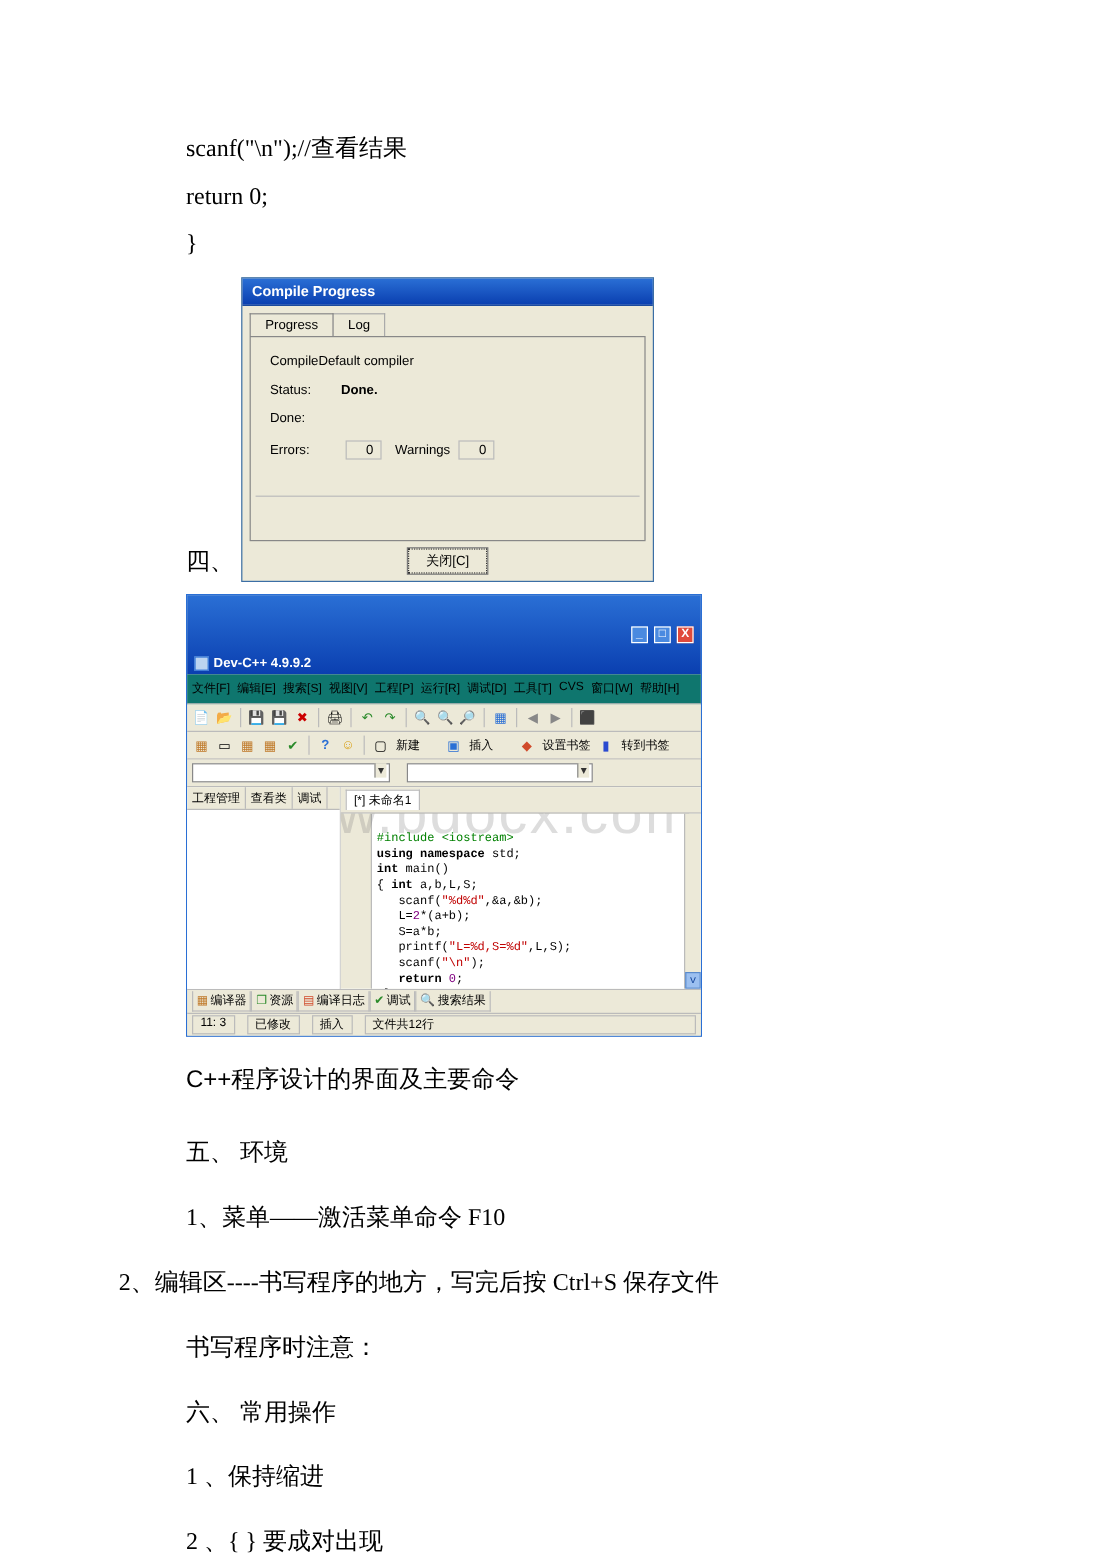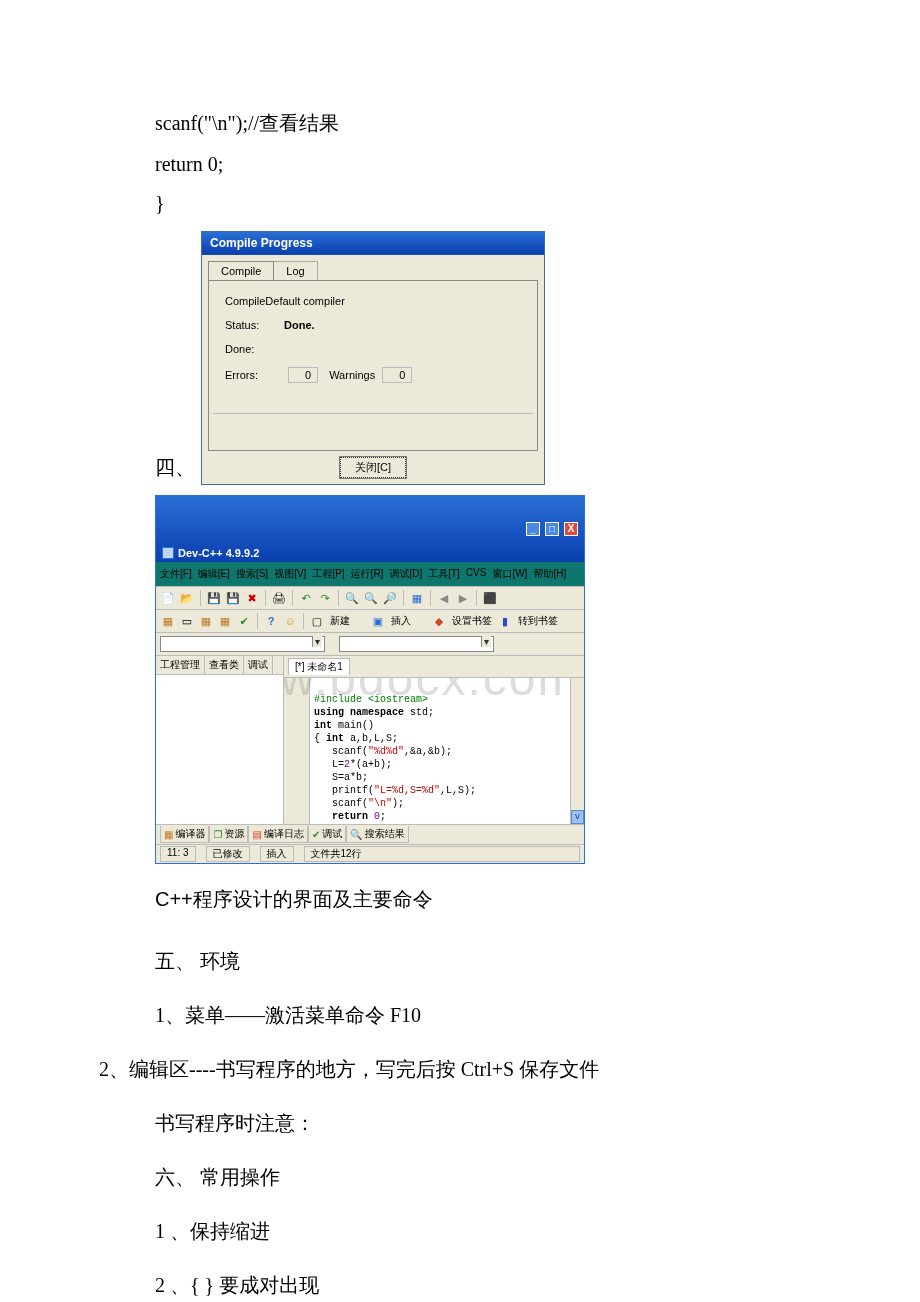--- a/index.html
+++ b/index.html
@@ -242,21 +242,21 @@
   <div class="code-line">scanf("\n");//查看结果</div>
   <div class="code-line">return 0;</div>
   <div class="code-line">}</div>
 
   <div class="row-four">
     <div class="label-four">四、</div>
 
     <div class="cp-dialog">
       <div class="cp-title">Compile Progress</div>
       <div class="cp-tabs">
-        <div class="cp-tab active">Compile</div>
+        <div class="cp-tab active">Progress</div>
         <div class="cp-tab">Log</div>
       </div>
       <div class="cp-body">
         <div class="cp-row">CompileDefault compiler</div>
         <div class="cp-row">
           <span class="k">Status:</span>
           <span class="bold">Done.</span>
         </div>
         <div class="cp-row">
           <span class="k">Done:</span>

